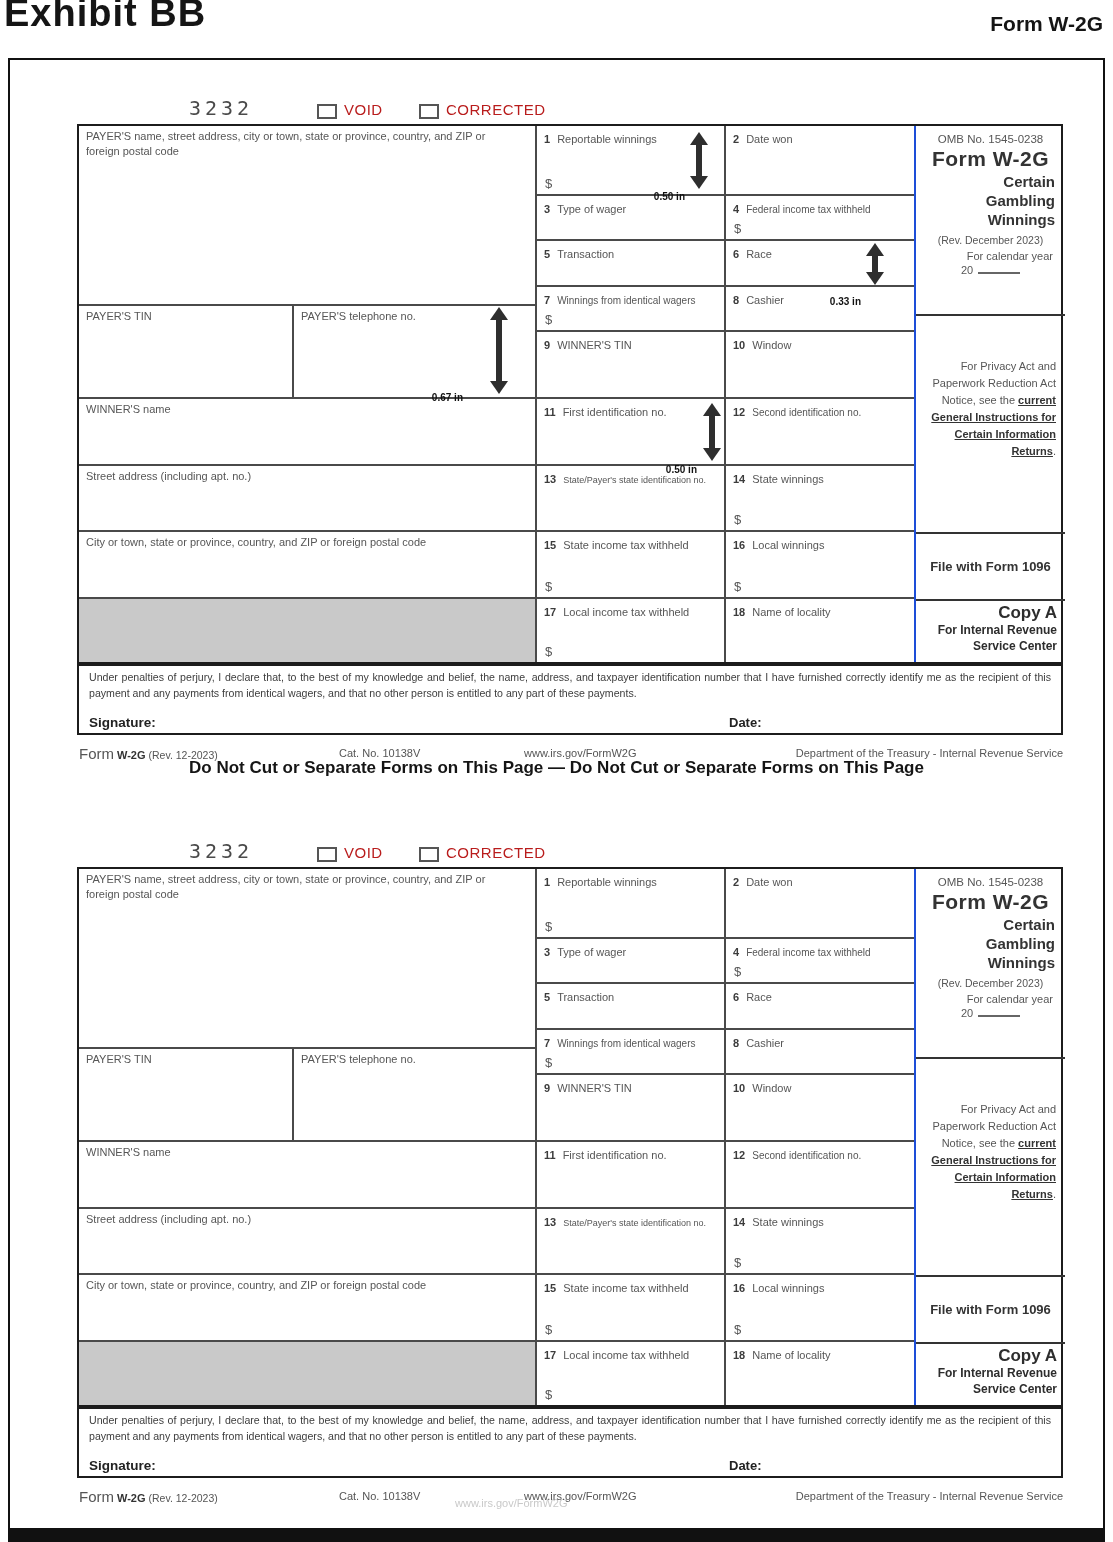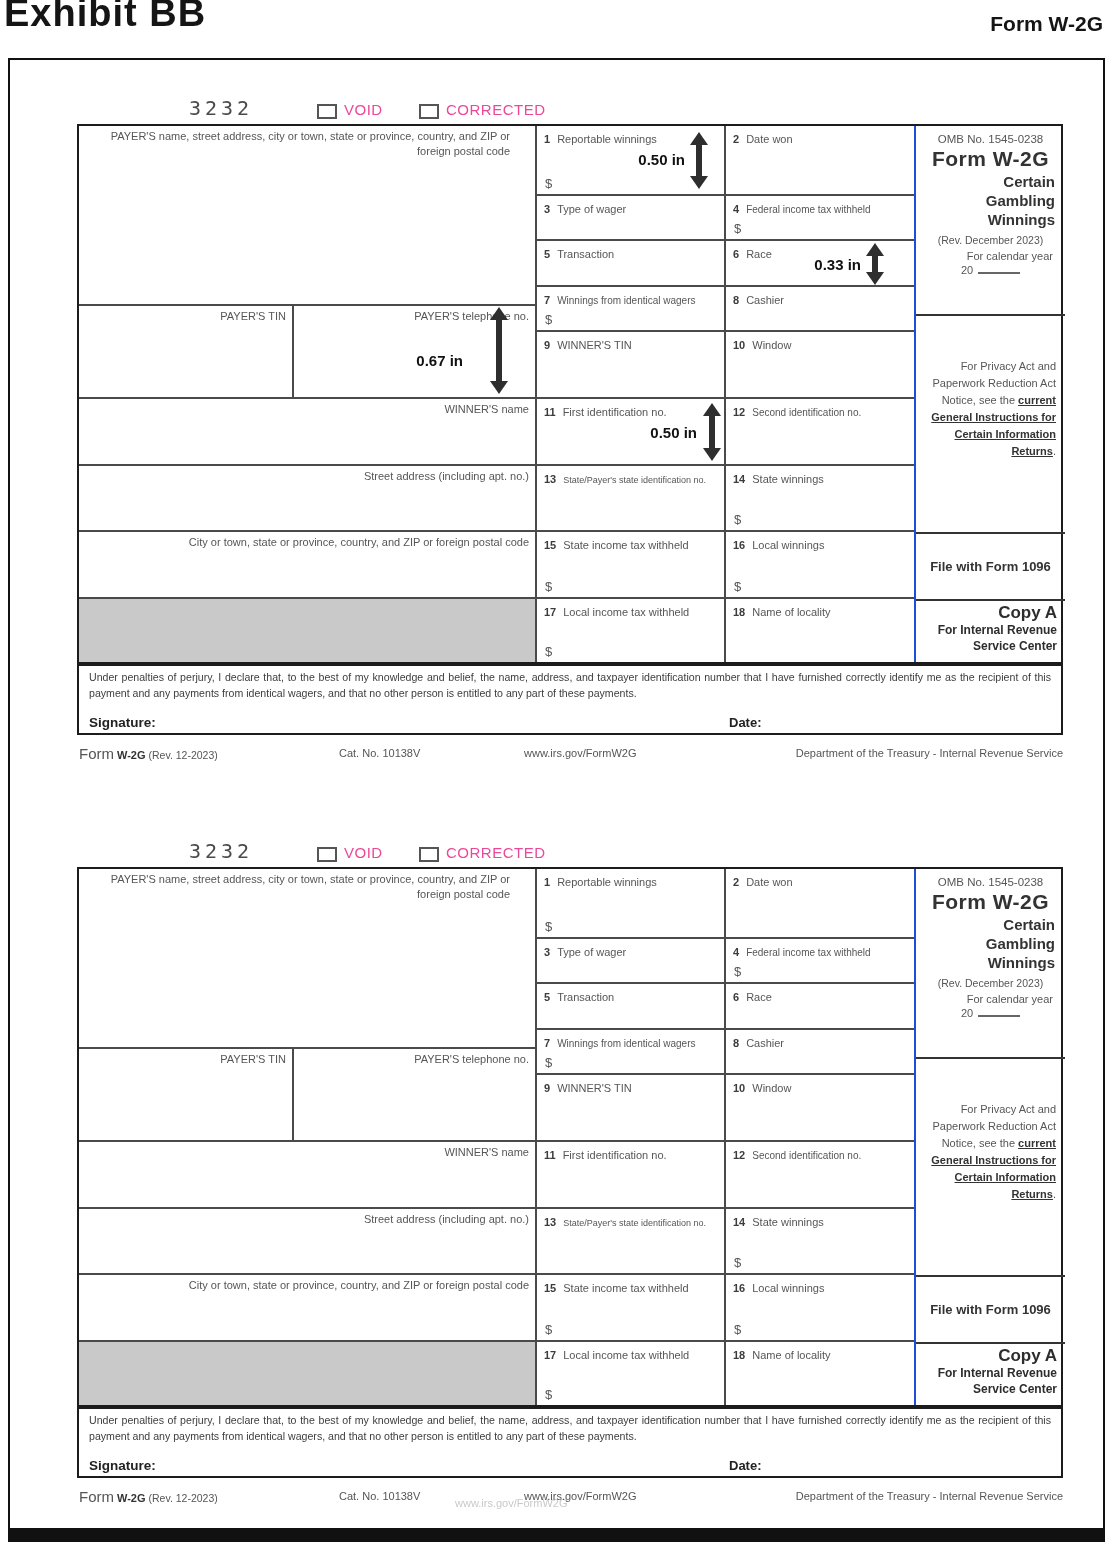--- a/index.html
+++ b/index.html
@@ -17,29 +17,29 @@
   
   .w2g-form { position:absolute; left:67px; top:40px; width:990px; height:660px; }
   .form-copy-2 { top:783px; }
 
   
   .print-row { position:absolute; left:0; top:0; width:990px; height:24px; }
   .print-code { position:absolute; left:112px; top:-4px; font-family:"DejaVu Sans Mono", monospace;
     font-size:20px; color:#4a4a4a; letter-spacing:4px; }
   .checkbox { position:absolute; top:4px; width:20px; height:15px; border:2px solid #555; background:#fff; }
   .cb-void { left:240px; } .cb-corrected { left:342px; }
-  .cb-label { position:absolute; top:1px; font-size:15px; color:#ec4899; letter-spacing:0.5px; }
+  .cb-label { position:absolute; top:1px; font-size:15px; color:#b91c1c; letter-spacing:0.5px; }
   .lab-void { left:267px; } .lab-corrected { left:369px; }
 
   
   .tbl { position:absolute; left:0; top:24px; width:986px; height:540px; border:2px solid #1c1c1c; }
   .cell { position:absolute; border-right:2px solid #4a4a4a; border-bottom:2px solid #4a4a4a;
     padding:3px 6px 2px 7px; overflow:hidden; }
   .cell.no-br { border-right:none; } .cell.no-bb { border-bottom:none; }
-  .flabel { font-size:11px; color:#565656; line-height:1.35;text-align:right; }
+  .flabel { font-size:11px; color:#565656; line-height:1.35; }
   .bnum { font-weight:bold; font-size:11px; color:#3c3c3c; margin-right:7px; }
   .blabel { font-size:11px; color:#565656; }
   .blabel.sz10 { font-size:10px; } .blabel.sz9 { font-size:9px; }
   .dollar { position:absolute; left:8px; bottom:3px; font-size:13px; color:#565656; }
   .grayfill { background:#c9c9c9; }
 
   
   .panel { position:absolute; left:835px; top:0; width:151px; height:536px; border-left:2px solid #1d4ed8; }
   .p-sec { position:relative; width:100%; overflow:hidden; }
   .p-sec1 { height:188px; } .p-sec2 { height:218px; border-top:2px solid #333; }
@@ -73,21 +73,21 @@
   .f-cat { position:absolute; left:262px; top:5px; }
   .f-url { position:absolute; left:447px; top:5px; }
   .f-dept { position:absolute; right:0; top:5px; }
 
   
   .separator { position:absolute; left:0; top:698px; width:100%; text-align:center;
     font-size:17px; font-weight:bold; color:#151515; }
   .ghost { position:absolute; left:445px; top:1437px; font-size:11px; color:#c9c9c9; }
 
   
-  .m-label { position:absolute; font-size:15px; font-weight:bold; color:#111; text-align:right; }
+  .m-label { position:absolute; font-size:10px; font-weight:bold; color:#111; text-align:right;margin-top:40px; }
   .m-arrow { position:absolute; width:18px; }
   .m-arrow::before { content:""; position:absolute; left:0; top:0;
     border-left:9px solid transparent; border-right:9px solid transparent; border-bottom:13px solid #2e2e2e; }
   .m-arrow::after { content:""; position:absolute; left:0; bottom:0;
     border-left:9px solid transparent; border-right:9px solid transparent; border-top:13px solid #2e2e2e; }
   .m-arrow .shaft { position:absolute; left:6px; top:10px; bottom:10px; width:6px; background:#2e2e2e; }
 </style>
 </head>
 <body>
 
@@ -248,20 +248,21 @@
       <div class="form-footer">
         <span class="f-left">
           <span class="f-word">Form</span><span class="f-num">W-2G</span><span class="f-rev">(Rev. 12-2023)</span>
         </span>
         <span class="f-cat">Cat. No. 10138V</span>
         <span class="f-url">www.irs.gov/FormW2G</span>
         <span class="f-dept">Department of the Treasury - Internal Revenue Service</span>
       </div>
     </div>
 
+    <div class="separator">Do Not Cut or Separate Forms on This Page  —  Do Not Cut or Separate Forms on This Page</div>
 
     <div class="ghost">www.irs.gov/FormW2G</div>
   <div class="w2g-form form-copy-2">
 
       <div class="print-row">
         <span class="print-code">3232</span>
         <span class="checkbox cb-void"></span>
         <span class="cb-label lab-void">VOID</span>
         <span class="checkbox cb-corrected"></span>
         <span class="cb-label lab-corrected">CORRECTED</span>

